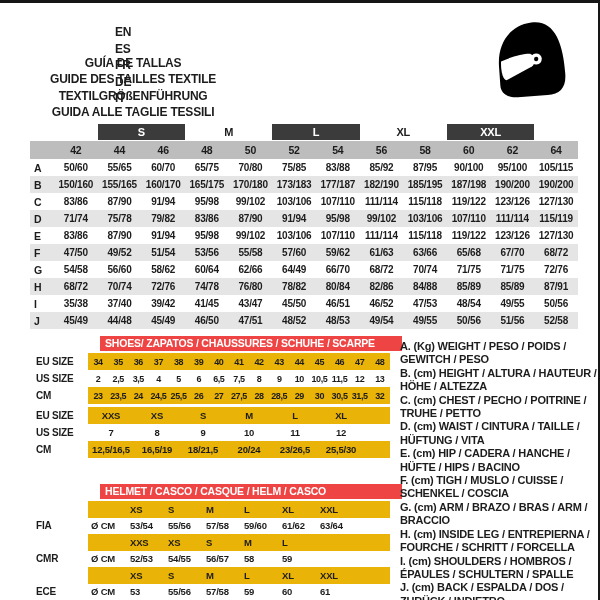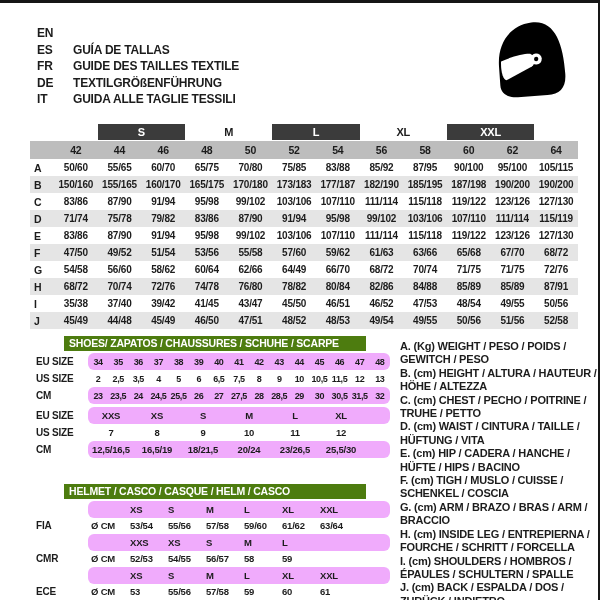--- a/index.html
+++ b/index.html
@@ -4,48 +4,48 @@
 <style>
   html,body{margin:0;padding:0;background:#fff;}
   .page{
     position:relative;width:600px;height:600px;background:#fff;overflow:hidden;
     box-sizing:border-box;border-top:3px solid #161616;border-right:2px solid #161616;
     font-family:"Liberation Sans","DejaVu Sans",sans-serif;color:#1c1c1c;
     font-weight:bold;letter-spacing:-0.2px;
   }
   
   .lang-block{position:absolute;left:37px;top:22px;}
-  .lang-row{display:flex;height:16.5px;align-items:center;font-size:12px;}
+  .lang-row{display:flex;height:16.5px;align-items:center;font-size:12px;flex-direction:column;}
   .lang-code{width:23px;}
   .lang-title{margin-left:13px;white-space:nowrap;}
   
   .helmet-icon{position:absolute;left:489px;top:8px;width:80px;height:97px;}
   
   .main-table{position:absolute;left:30px;top:121px;width:548px;}
   .trow{display:flex;align-items:center;}
   .letter-cell{width:24px;font-size:10.5px;padding-left:4px;box-sizing:border-box;text-align:left;}
   .col{width:43.67px;text-align:center;}
   .cells{display:contents;}
   .group-row{height:16px;margin-bottom:1px;}
   .group-cell{width:87.33px;height:16px;line-height:16px;text-align:center;font-size:11px;}
   .group-cell[data-variant="dark"]{background:#3b3b3b;color:#fff;}
   .num-row{height:18px;background:#bdbdbd;font-size:10.5px;}
   .rows{display:block;}
   .data-row{height:17px;font-size:10px;}
   .rows > .data-row:nth-of-type(even){background:#e5e5e5;}
   
   .sub{position:absolute;left:30px;}
   .sub-shoes{top:333px;} .sub-gloves{top:404px;} .sub-helmet{top:481px;}
-  .sub-title{margin-left:34px;width:302px;height:15px;line-height:15px;background:#4d7c0f;color:#fff;
+  .sub-title{margin-left:70px;width:302px;height:15px;line-height:15px;background:#ef4444;color:#fff;
     font-size:10.5px;padding-left:5px;box-sizing:border-box;margin-bottom:2px;white-space:nowrap;}
   .srow{display:flex;height:17px;align-items:center;}
   .sub-helmet .srow{height:16.5px;}
   .outer-label{width:58px;font-size:10px;padding-left:6px;box-sizing:border-box;}
   .inner{width:302px;height:100%;display:flex;align-items:center;box-sizing:border-box;}
-  .inner[data-shaded="true"],.inner.shaded{background:#f0abfc;border-radius:6px;}
+  .inner[data-shaded="true"],.inner.shaded{background:#eab308;}
   .shoe-cell{width:20.13px;text-align:center;font-size:9px;letter-spacing:-0.4px;}
   .glove-cell{width:46px;text-align:center;font-size:9.5px;}
   .h-unit{width:42px;font-size:9.5px;padding-left:3px;box-sizing:border-box;}
   .h-cell{width:38px;font-size:9.5px;text-align:left;}
   
   .legend{position:absolute;left:400px;top:337px;width:198px;font-size:11px;line-height:13.4px;}
   .legend-entry{white-space:normal;}
 </style>
 </head>
 <body>

